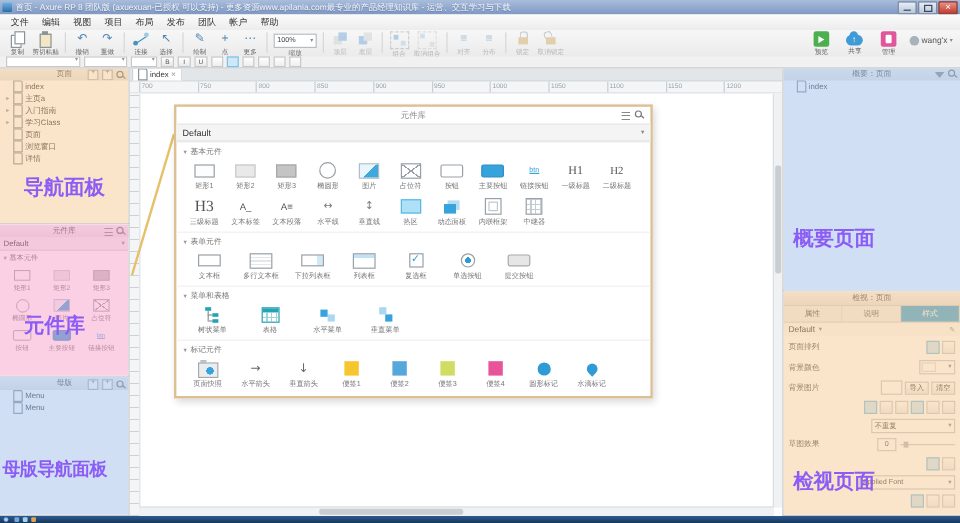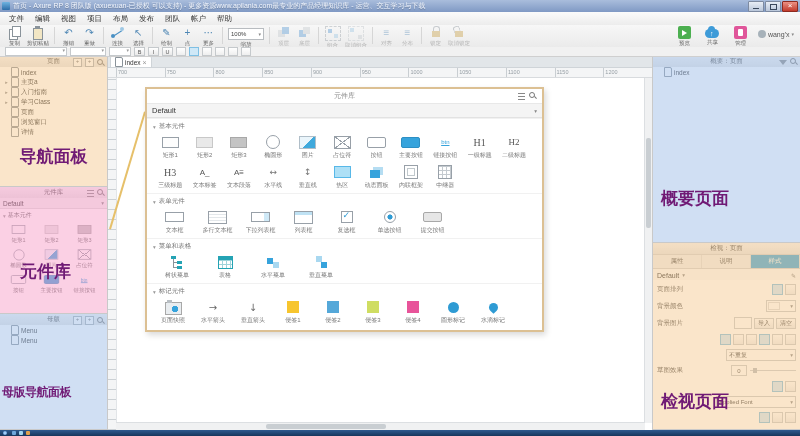--- a/index.html
+++ b/index.html
@@ -100,24 +100,24 @@
   .w-sec{font-size:6px;color:#666;padding:2px 3px;display:flex;gap:2px;align-items:center}
   .mini-grid{display:flex;flex-wrap:wrap;padding:0 2px}
   .mini-item{width:33px;height:25px;display:flex;flex-direction:column;align-items:center}
   .mini-item .icw{height:15px;transform:scale(.8)}
   .mini-label{font-size:5.5px;color:#777;white-space:nowrap}
   
   .overlay{position:absolute;inset:0;pointer-events:none;z-index:6}
   .ov-tan{background:rgba(244,197,138,.45)}
   .ov-pink{background:rgba(247,157,199,.48)}
   .ov-blue{background:rgba(162,191,231,.5)}
-  .ov-label{position:absolute;color:#701a75;font-weight:600;white-space:nowrap}
+  .ov-label{position:absolute;color:#8b5cf6;font-weight:600;white-space:nowrap}
   .pages .ov-label{left:50%;transform:translateX(-50%);bottom:18px;font-size:17px}
   .widgets .ov-label{left:20px;bottom:30px;font-size:17px}
-  .masters .ov-label{left:2px;bottom:28px;font-size:12px;letter-spacing:-.5px}
+  .masters .ov-label{left:2px;bottom:28px;font-size:15px;letter-spacing:-.5px}
   .inspector .ov-label{left:8px;bottom:16px;font-size:17px}
   .outline .ov-label{left:8px;bottom:32px;font-size:17px}
   
   .canvas-col{position:absolute;top:56px;left:108px;width:544px;bottom:6px;background:#fff;display:flex;flex-direction:column;z-index:5}
   .tabbar{height:11px;background:#e2e6e9;border-bottom:1px solid #cfd4d8;display:flex;align-items:flex-end;padding-left:2px;flex:none}
   .tab{background:#fff;border:1px solid #cfd4d8;border-bottom:none;height:10px;display:flex;align-items:center;gap:2px;
     padding:0 4px;font-size:6.5px;color:#333;border-radius:2px 2px 0 0}
   .tab-close::after{content:'×';font-size:7px;color:#999}
   .rulerbar{height:9px;background:#f4f5f6;border-bottom:1px solid #d8dbde;display:flex;padding-left:8px;flex:none}
   .ruler-num{flex:1;font-size:5.5px;color:#98a0a6;border-left:1px solid #c9ced2;padding-left:1px;line-height:9px}
@@ -144,21 +144,21 @@
   .witem{display:flex;flex-direction:column;align-items:center;margin-bottom:3px}
   .sec-basic .witem{width:34.4px}
   .sec-form .witem{width:43px}
   .sec-menu .witem{width:48px}
   .sec-mark .witem{width:40px}
   .icw{height:18px;display:flex;align-items:center;justify-content:center}
   .wlabel{font-size:6px;color:#777;white-space:nowrap;max-width:100%;overflow:hidden}
   
   .ic{display:block}
   .ic-t{font-weight:normal;color:#555;font-family:"Liberation Serif","DejaVu Serif",serif}
-  .tt-h1{font-size:10px}.tt-h2{font-size:9px}.tt-h3{font-size:10px}
+  .tt-h1{font-size:10px}.tt-h2{font-size:9px}.tt-h3{font-size:13px}
   .tt-label,.tt-paragraph{font-size:8px;font-family:"Liberation Sans",sans-serif}
   .tt-hline,.tt-vline{font-size:9px;color:#777;font-weight:normal;font-family:"DejaVu Sans",sans-serif}
   .tt-link{font-size:6px;color:#36a3dc;text-decoration:underline;font-weight:normal;font-family:"Liberation Sans",sans-serif}
   .tt-harrow,.tt-varrow{font-size:10px;color:#666;font-weight:normal;font-family:"DejaVu Sans",sans-serif}
   .ic-rect1{width:15px;height:9px;border:1px solid #98a0a8;background:#fdfdfd}
   .ic-rect2{width:15px;height:9px;border:1px solid #c8c8c8;background:#e9e9e9}
   .ic-rect3{width:15px;height:9px;border:1px solid #a8a8a8;background:#c4c4c4}
   .ic-ellipse{width:12px;height:12px;border:1px solid #98a0a8;border-radius:50%;background:#fff}
   .ic-image{width:15px;height:11px;border:1px solid #b0bec8;background:linear-gradient(135deg,#eaf5fb 52%,#3fa9dc 52%)}
   .ic-placeholder{width:15px;height:11px;border:1px solid #98a0a8;background:

